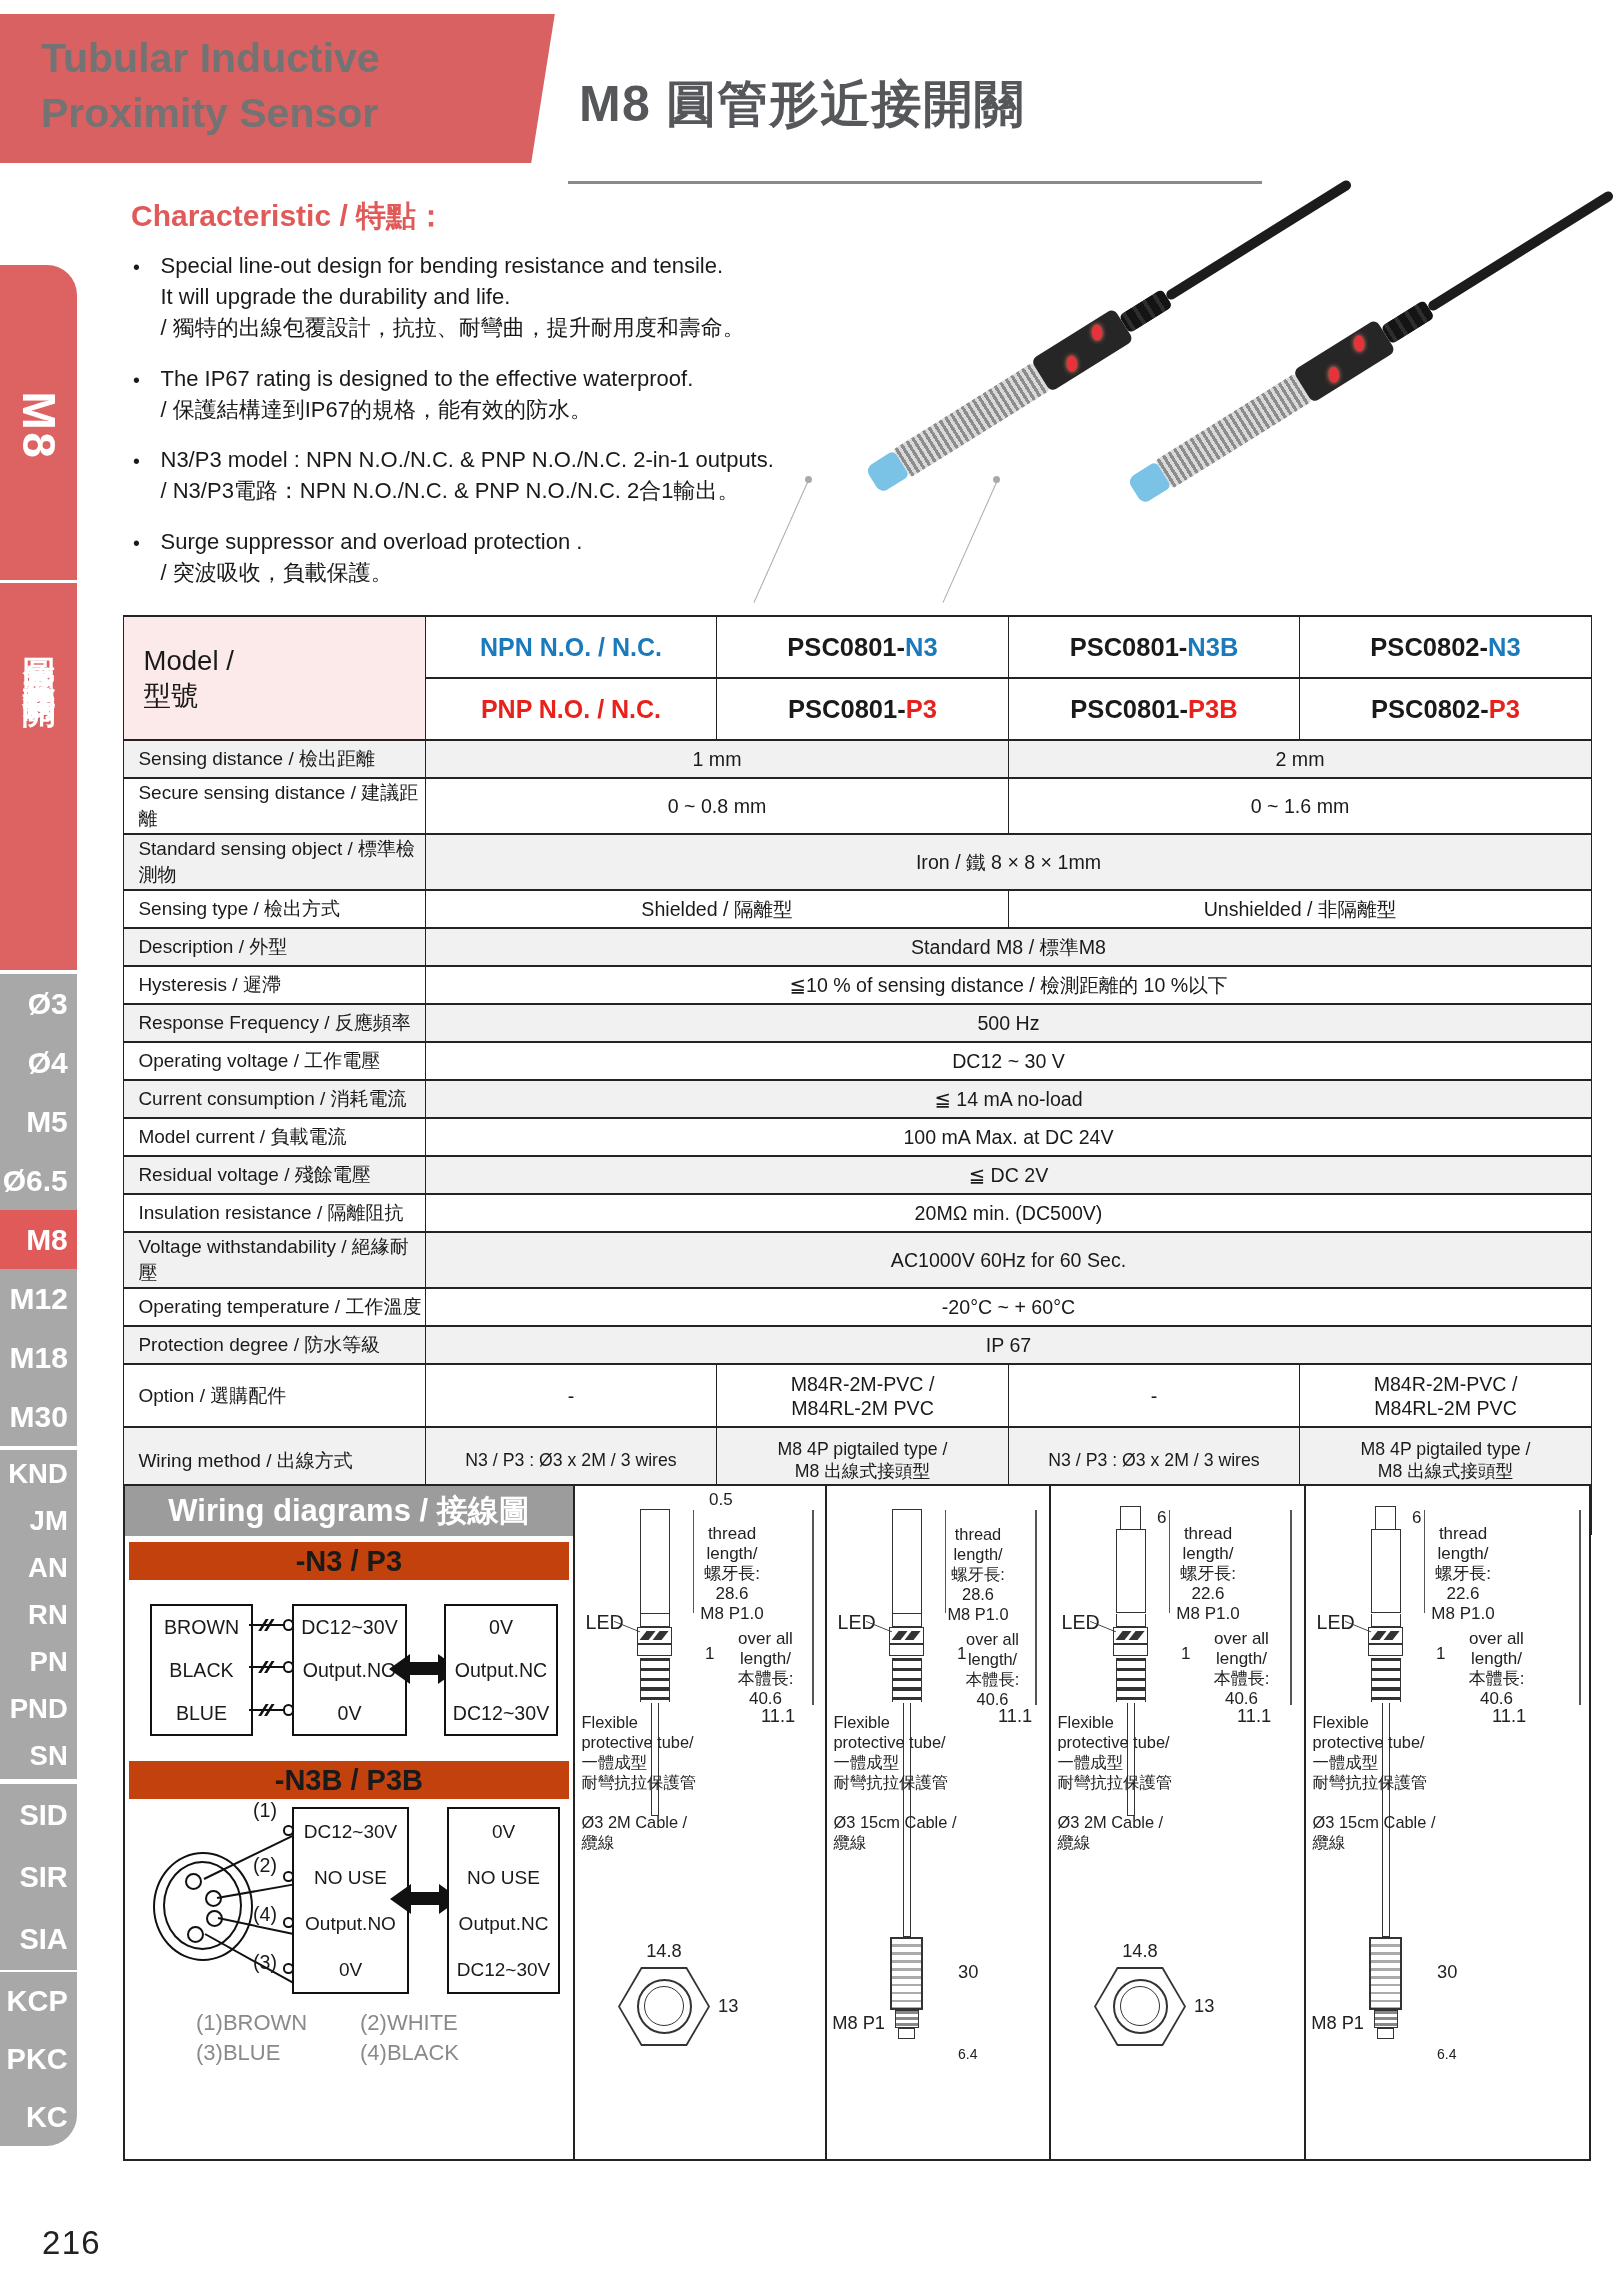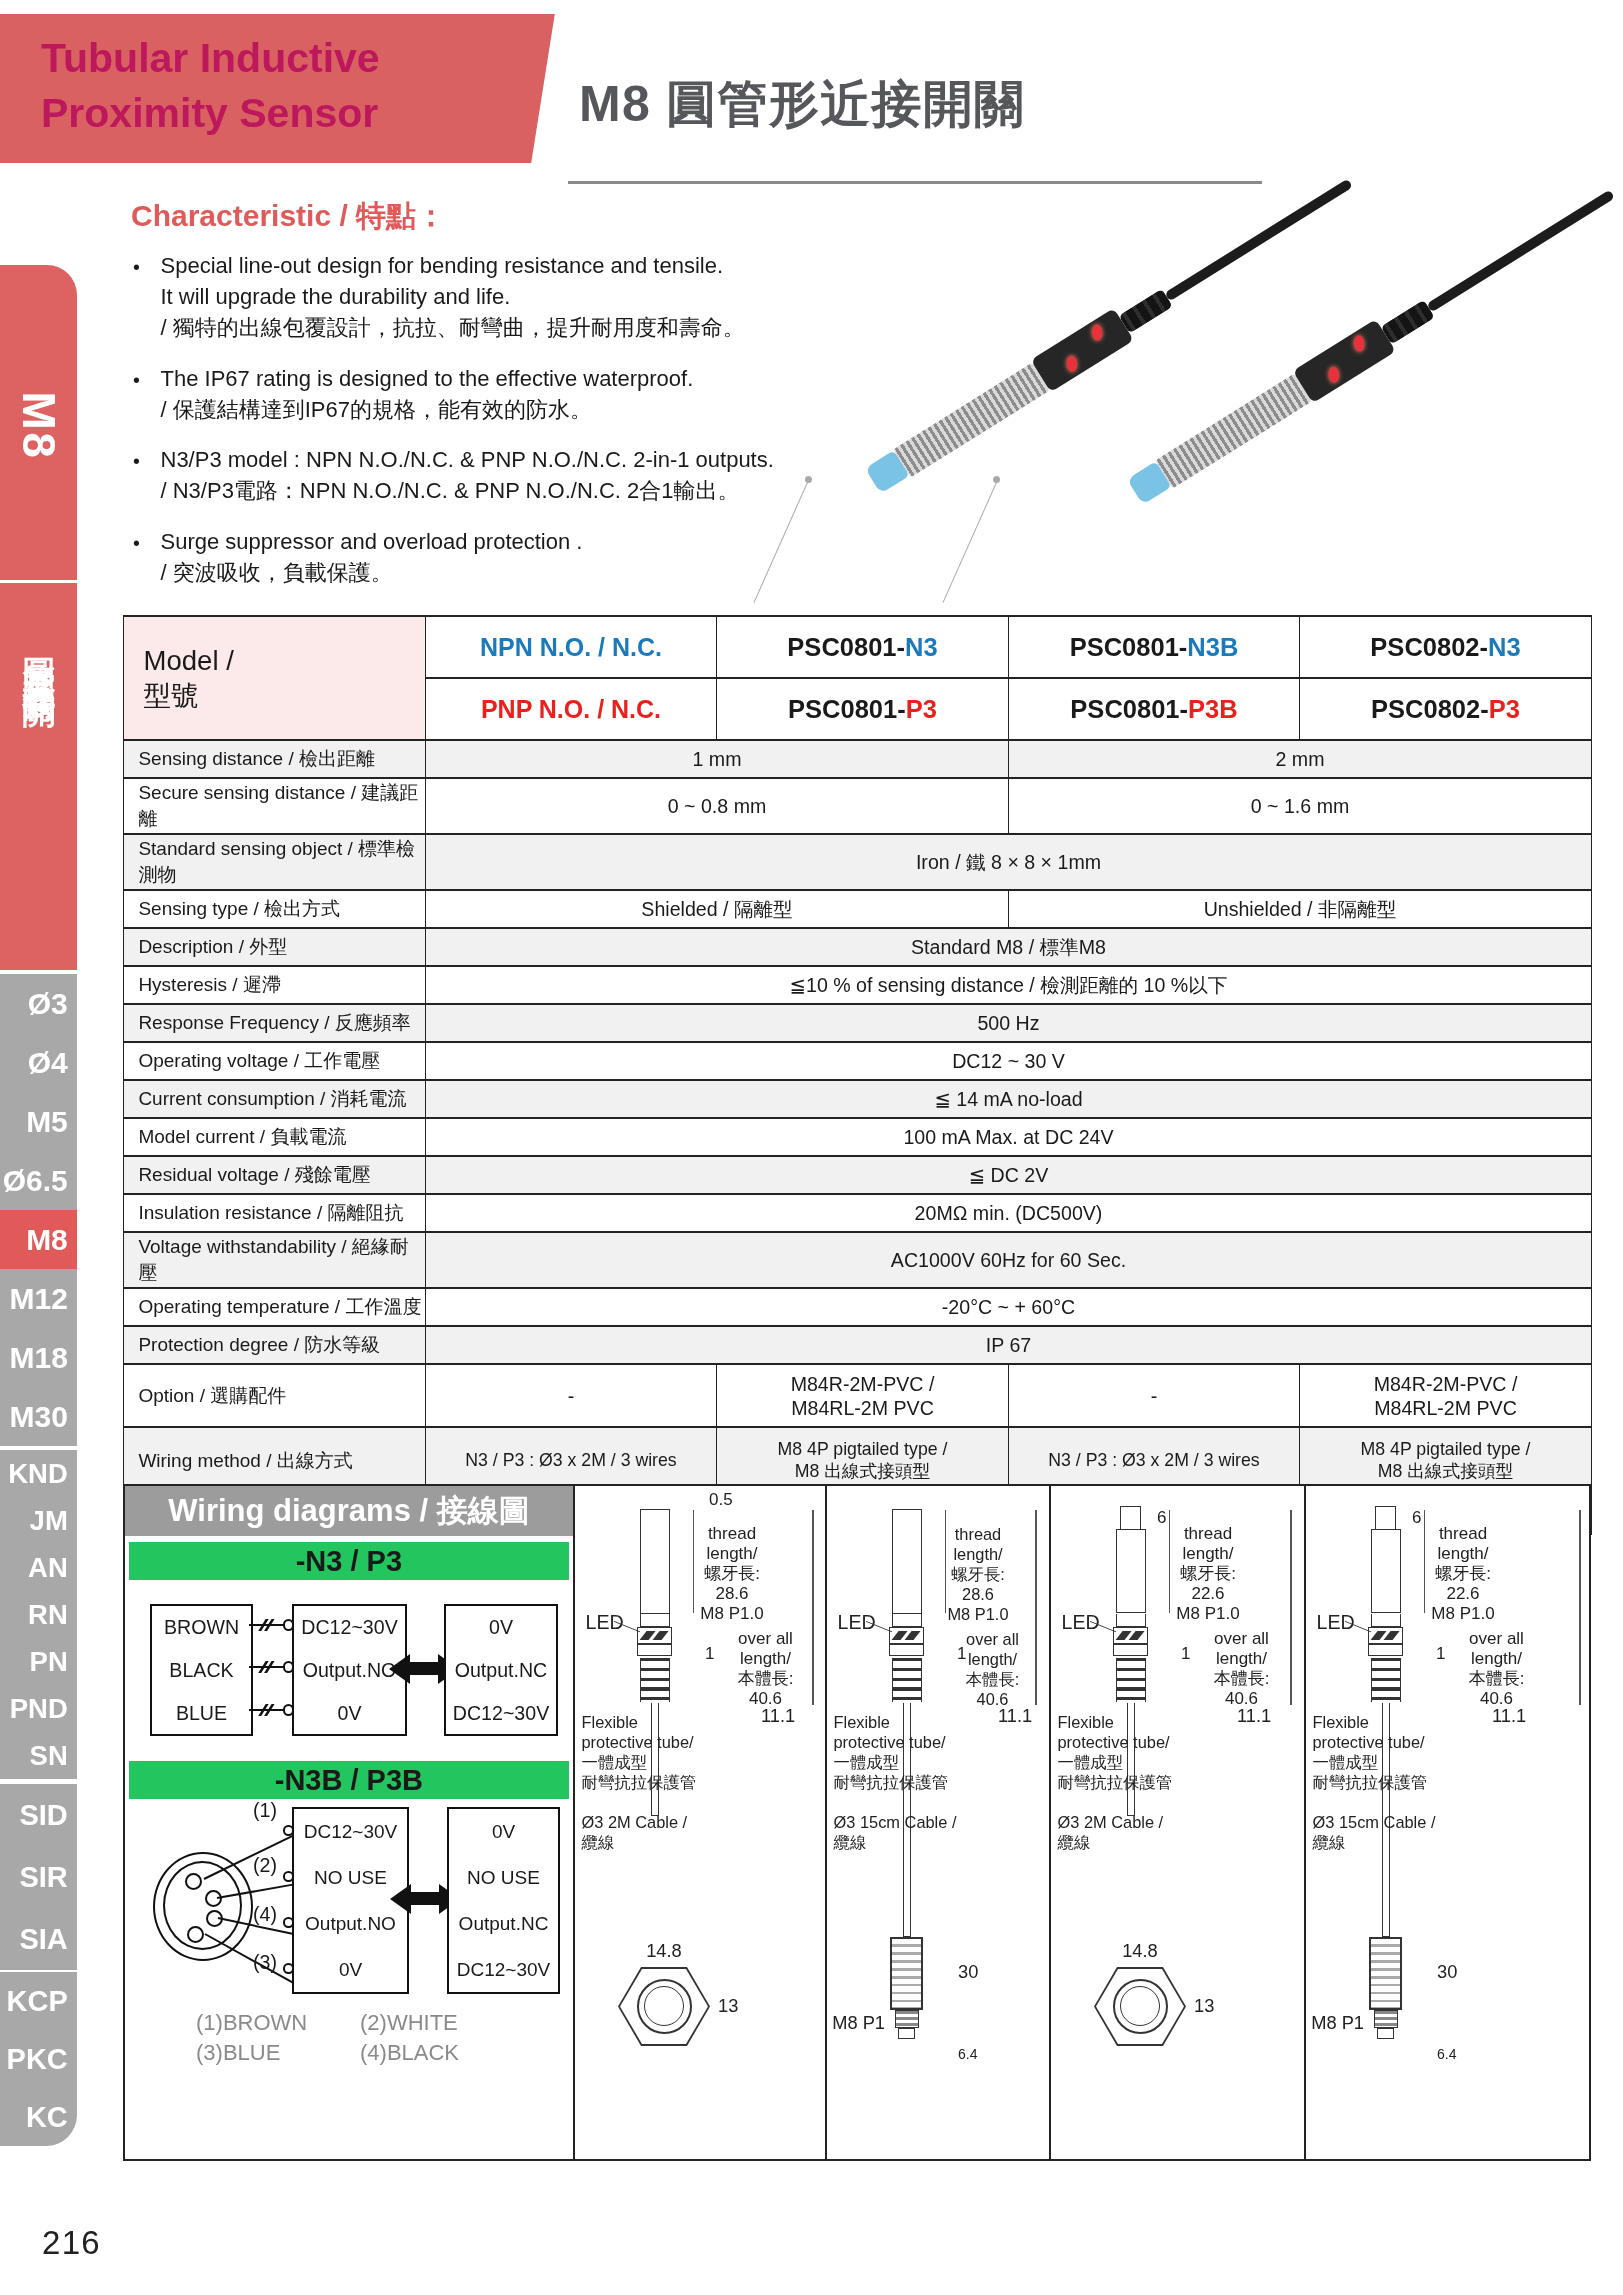--- a/index.html
+++ b/index.html
@@ -1,21 +1,21 @@
 <!DOCTYPE html>
 <html style="font-size:10.5px"><head>
 <meta charset="utf-8">
 <style>
   html,body{margin:0;padding:0;background:#fff;}
   #page{position:relative;width:1623px;height:2295px;background:#fff;overflow:hidden;
         font-family:"Liberation Sans",sans-serif;color:#1a1a1a;}
 
   
   .hdr-shape{position:absolute;left:-33px;top:14.4px;width:576px;height:149px;background:#d96161;transform:skewX(-9deg);}
-  .hdr-text{position:absolute;left:41px;top:31px;color:#be185d;font-weight:bold;font-size:41px;line-height:55px;white-space:pre;}
+  .hdr-text{position:absolute;left:41px;top:31px;color:#737373;font-weight:bold;font-size:41px;line-height:55px;white-space:pre;}
   .page-title{position:absolute;left:579px;top:71px;font-size:50px;font-weight:bold;color:#56575a;letter-spacing:1.3px;}
   .title-rule{position:absolute;left:568px;top:181px;width:694px;height:2.6px;background:#8a8a8a;}
 
   
   .side-tab{position:absolute;left:0;top:265px;width:77px;height:705px;background:#dd6262;border-radius:0 30px 0 0;}
   .side-m8{position:absolute;left:0;top:79px;width:77px;height:164px;display:flex;align-items:center;justify-content:center;}
   .side-m8 span{display:block;transform:rotate(90deg);color:#fff;font-size:46px;font-weight:bold;letter-spacing:2.6px;}
   .side-div{position:absolute;left:0;top:315px;width:77px;height:3.3px;background:#fff;}
   .side-vert{position:absolute;left:0;top:366px;width:77px;height:334px;display:flex;align-items:flex-start;justify-content:center;}
   .side-vert span{writing-mode:vertical-rl;text-orientation:upright;color:#fff;font-size:33px;font-weight:bold;letter-spacing:6.5px;}
@@ -66,21 +66,21 @@
   td.val{font-size:19.6px;text-align:center;white-space:pre-line;line-height:24px;}
   td.val.small{font-size:17.7px;line-height:21.6px;}
   tr.shade{background:#f1f1f1;}
 
   
   .wiring{position:absolute;left:123px;top:1484px;width:1468px;height:677px;border:2.6px solid #232323;box-sizing:border-box;background:#fff;}
   .wsep{position:absolute;top:0;bottom:0;width:2px;background:#232323;}
   .wsep.s1{left:448px;} .wsep.s2{left:700px;} .wsep.s3{left:924px;} .wsep.s4{left:1179px;}
   .whead{position:absolute;left:0;top:0;width:448px;height:50px;background:#9c9c9c;color:#fff;
          display:flex;align-items:center;justify-content:center;font-size:31px;font-weight:bold;}
-  .pinkstrip{position:absolute;left:3.9px;width:440px;height:38px;background:#22c55e;
+  .pinkstrip{position:absolute;left:3.9px;width:440px;height:38px;background:#c2410c;
              display:flex;align-items:center;justify-content:center;font-size:29px;font-weight:bold;}
   .ps1{top:56px;} .ps2{top:275px;}
   .diag{position:absolute;left:0;width:448px;}
   #diag1{top:105px;height:164px;} #diag2{top:308px;height:366px;}
   .dbox{position:absolute;border:2px solid #111;background:#fff;}
   .dbox .r{display:flex;align-items:center;justify-content:center;font-size:19.6px;}
   #d1-left{left:25px;top:13px;width:99px;height:128px;} #d1-left .r{height:43px;}
   #d1-mid{left:167px;top:13px;width:111px;height:128px;} #d1-mid .r{height:43px;}
   #d1-right{left:319px;top:13px;width:110px;height:128px;} #d1-right .r{height:43px;}
   .wire{position:absolute;width:43px;height:2px;background:#111;left:124px;}

